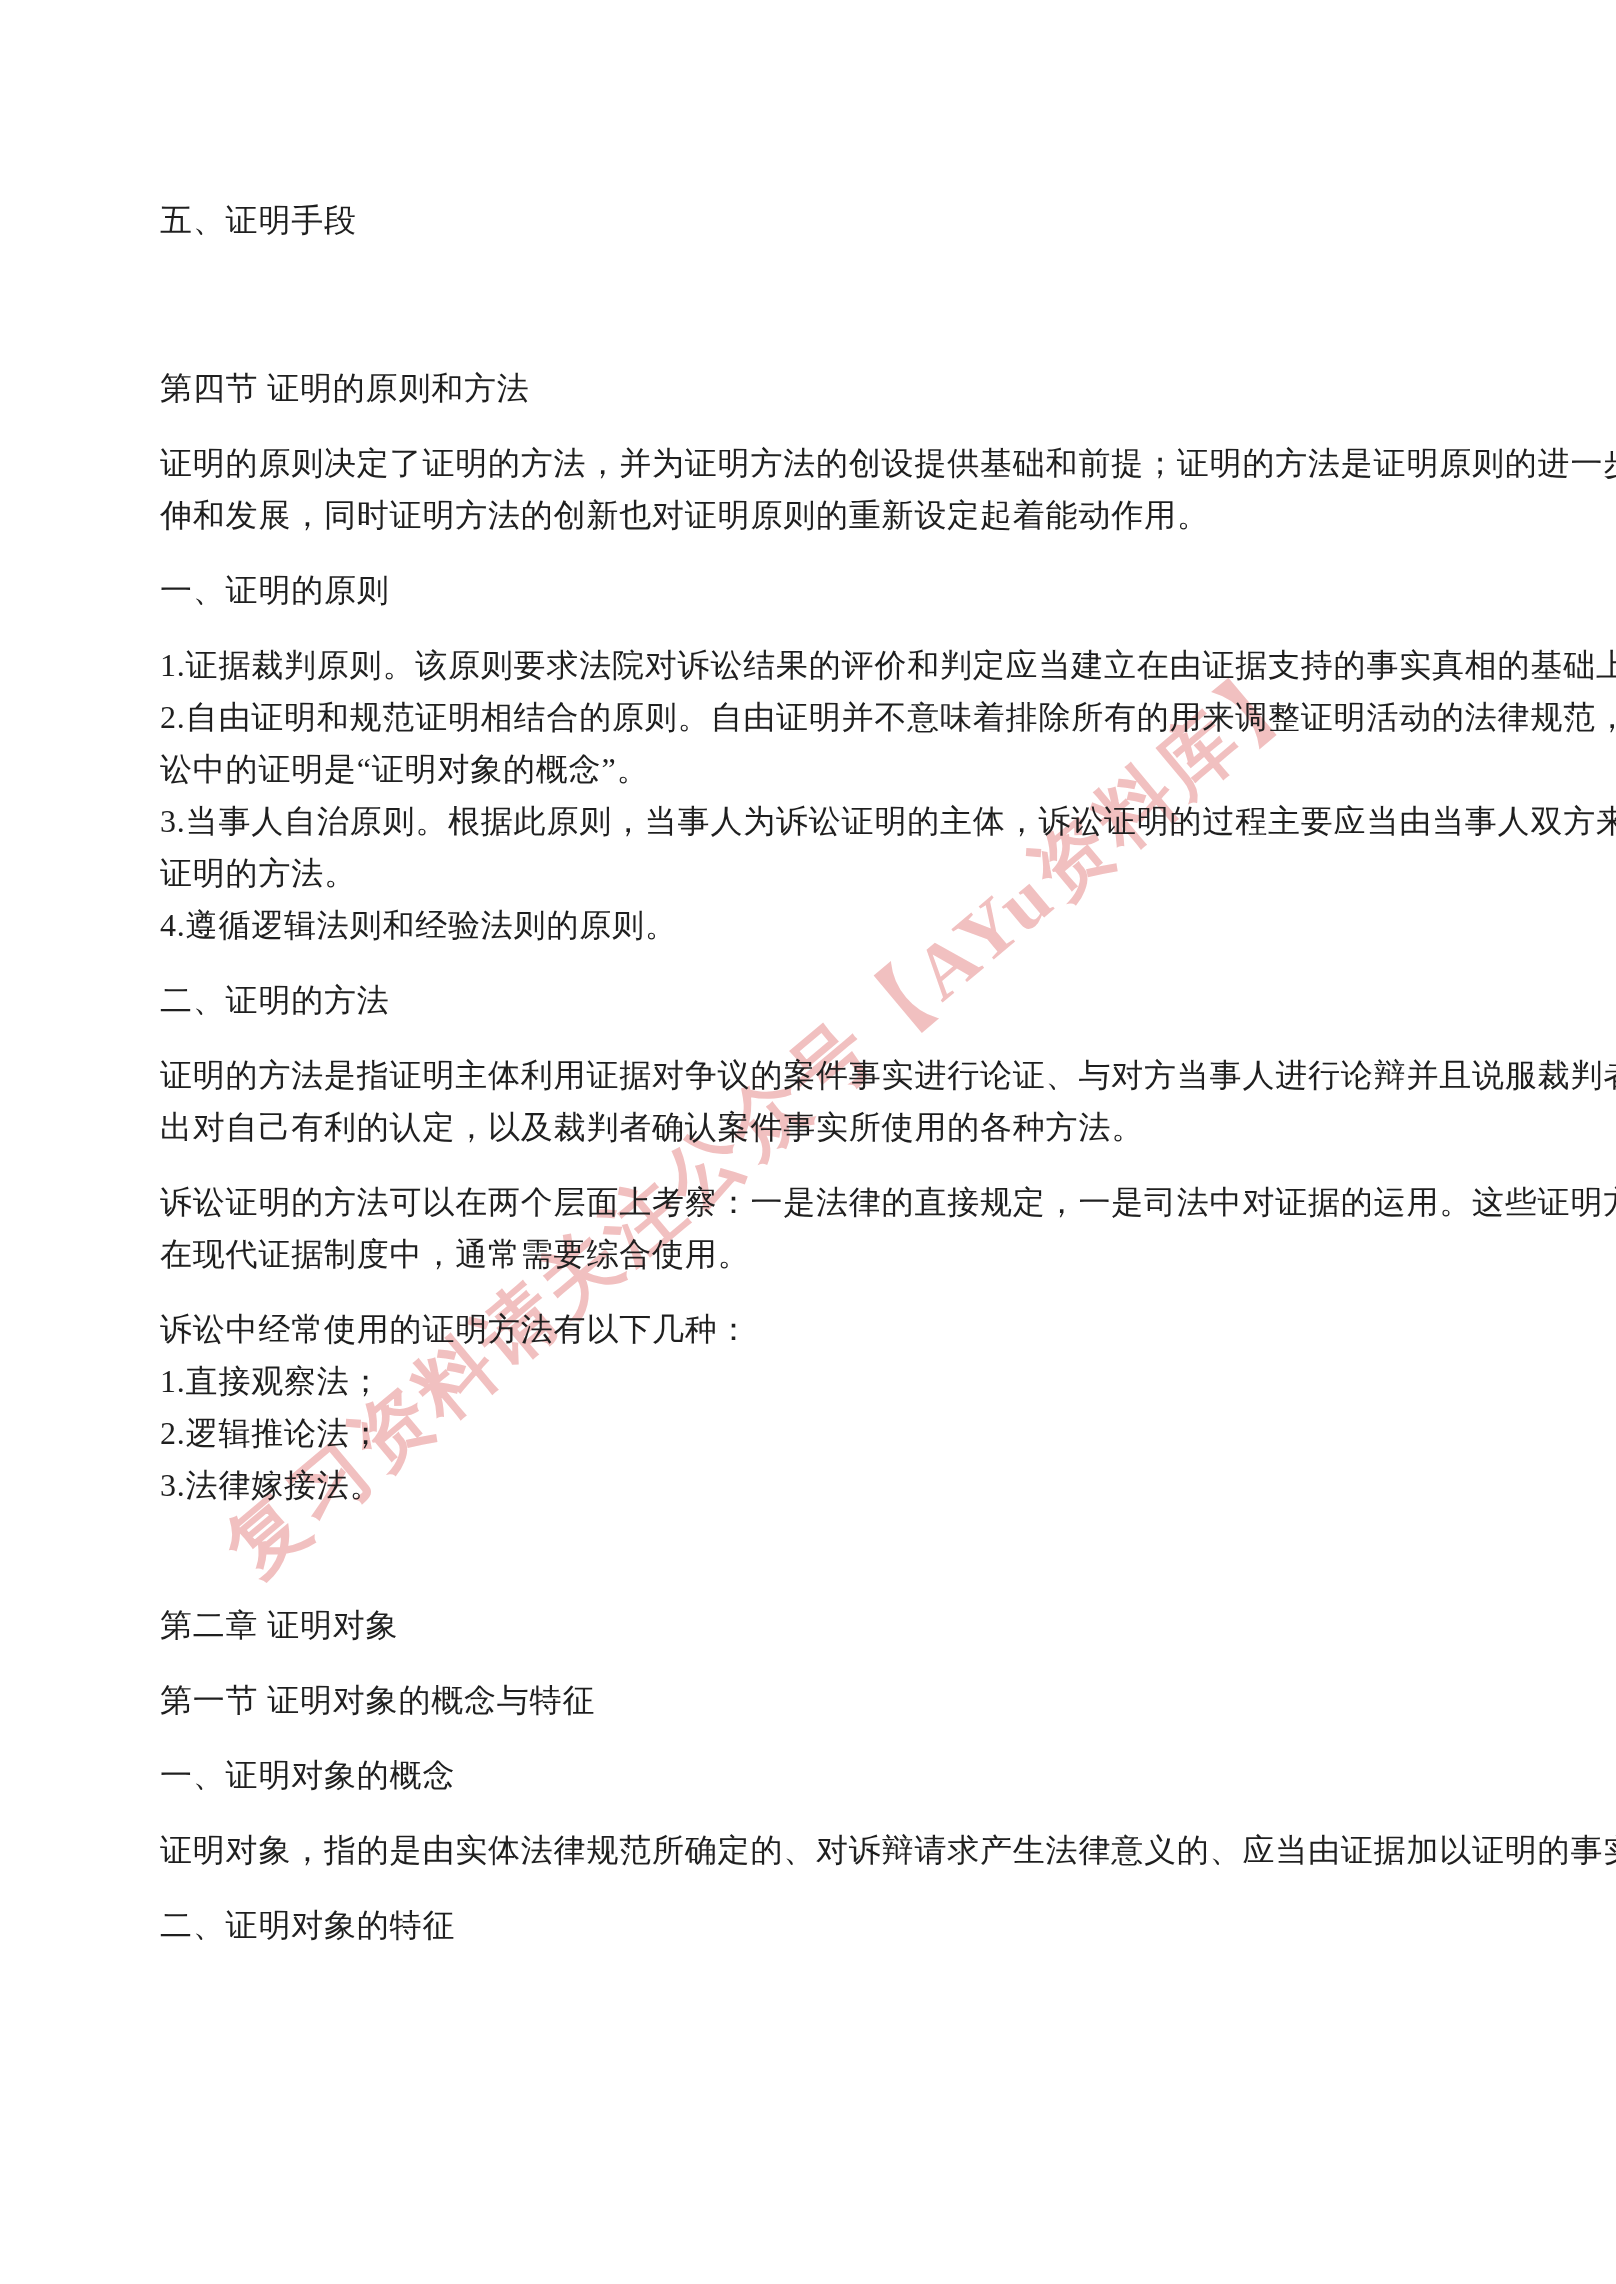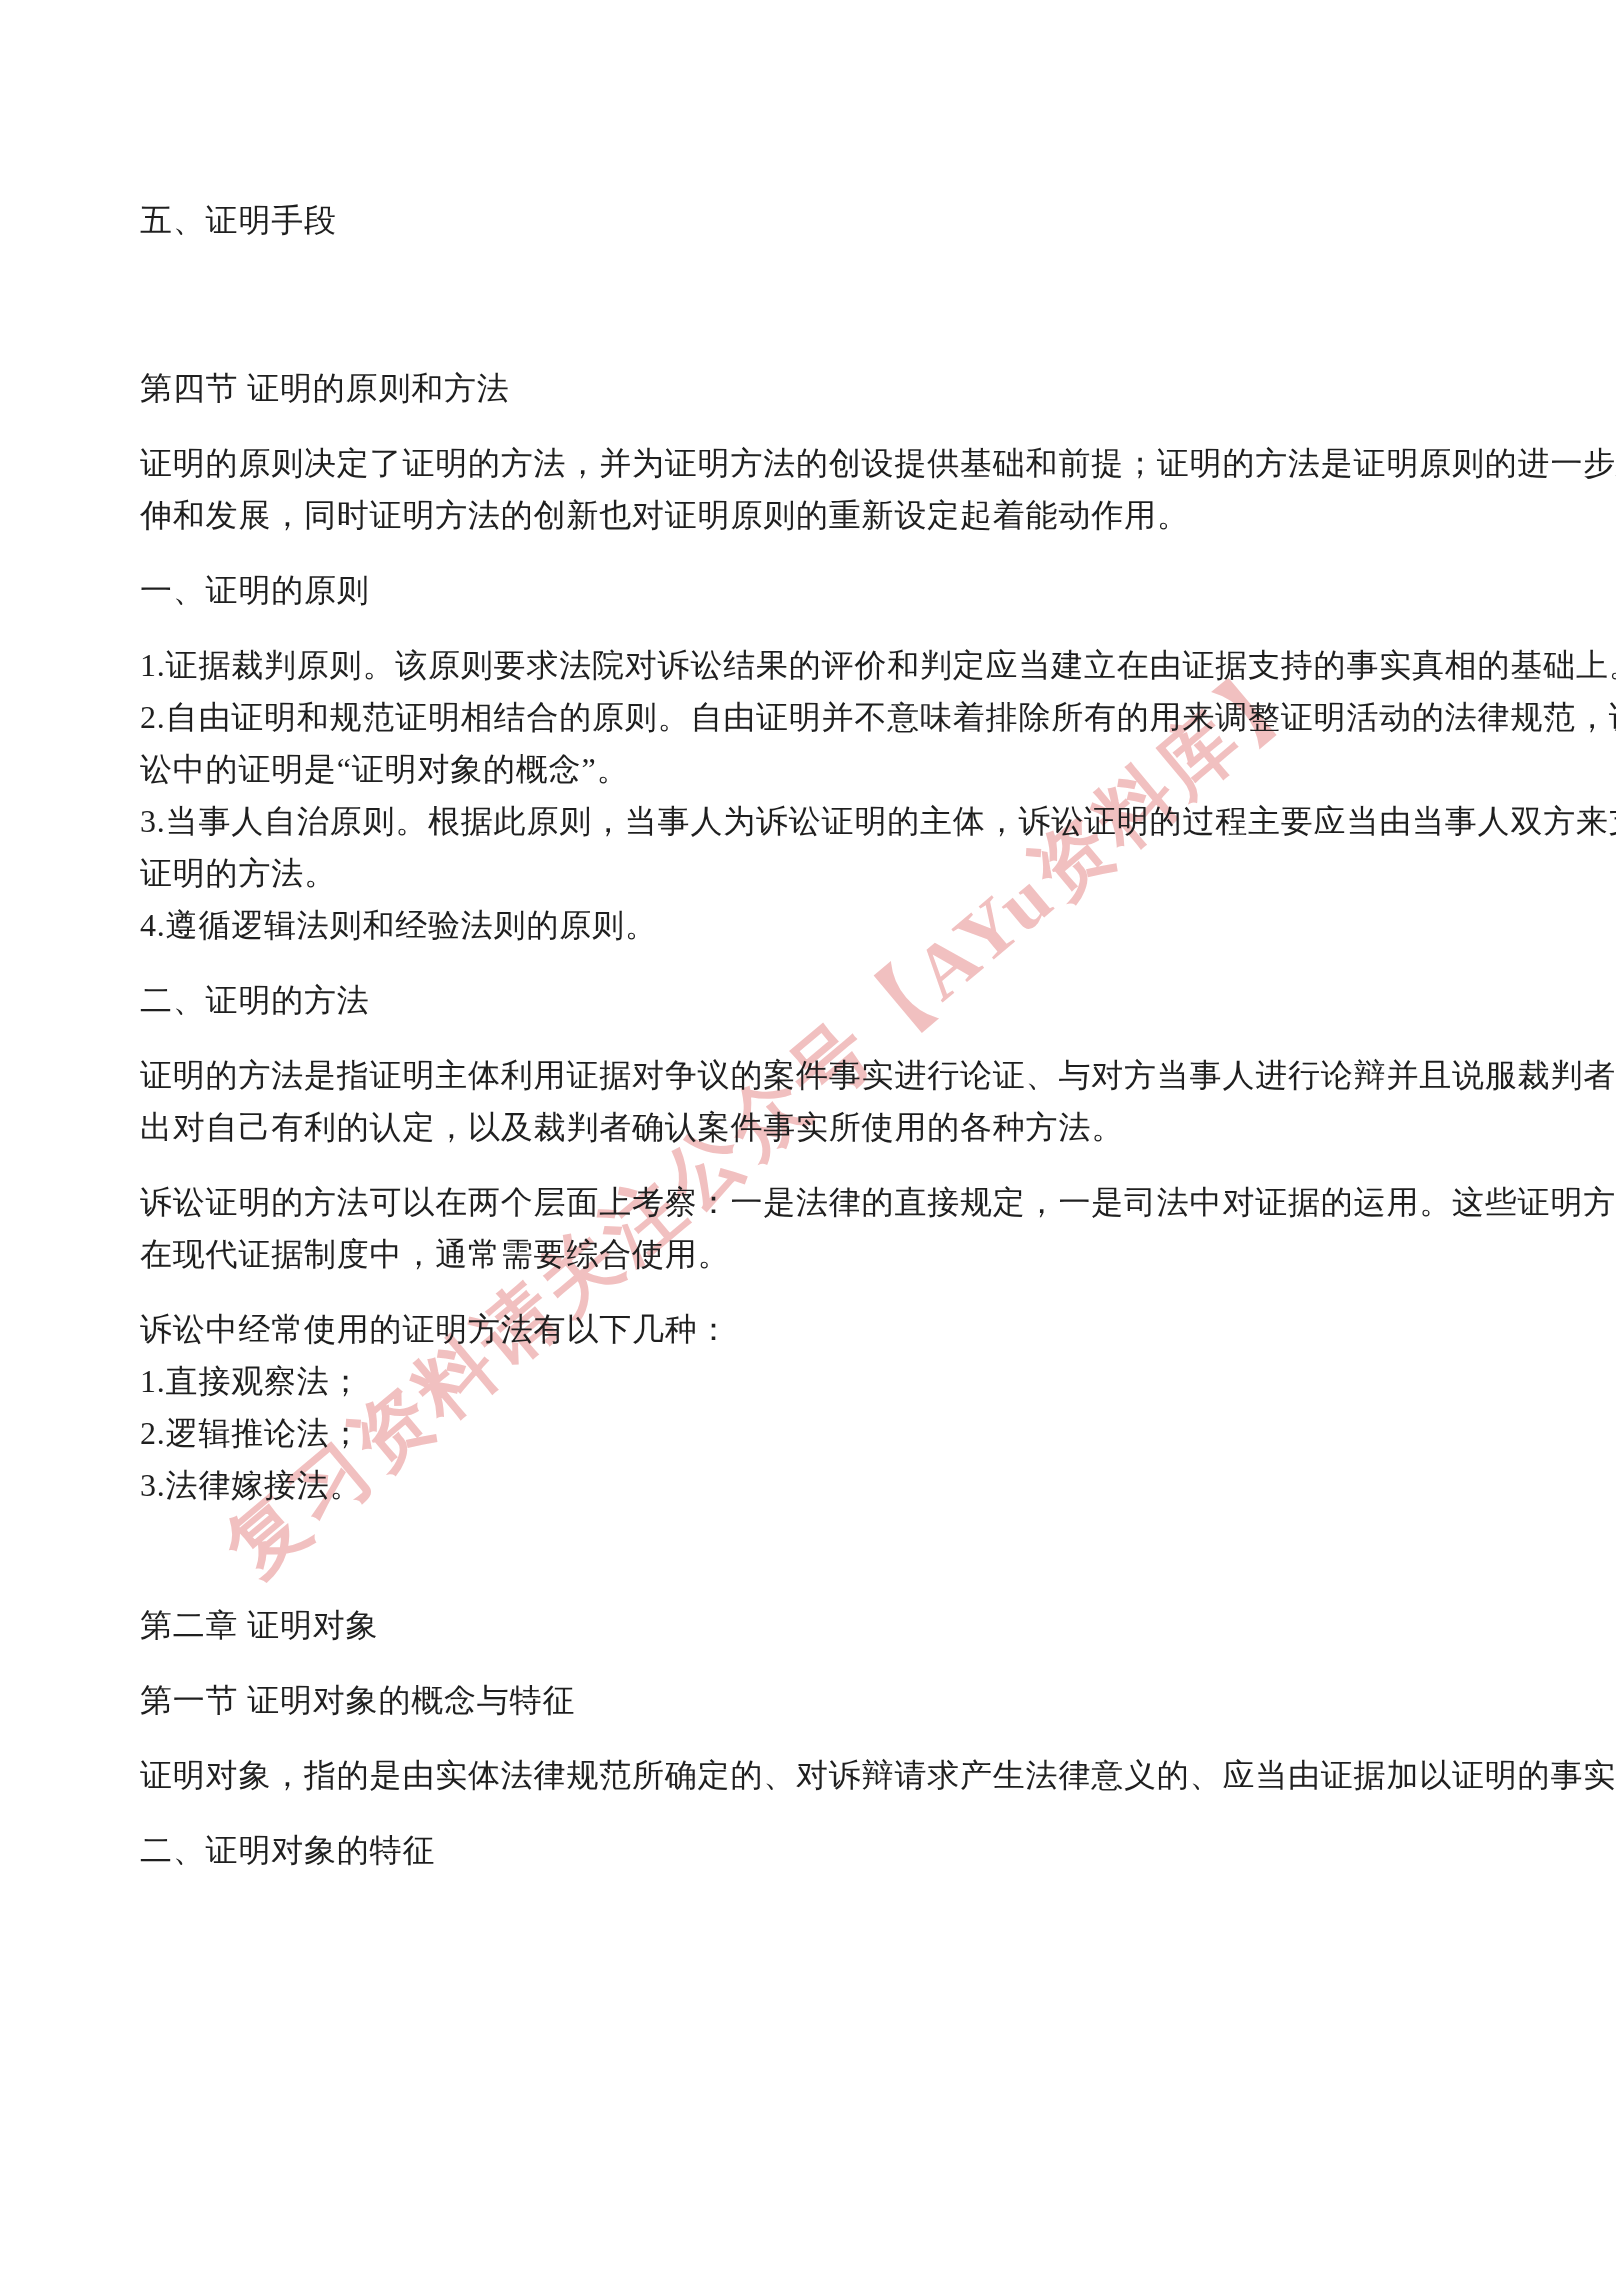--- a/index.html
+++ b/index.html
@@ -24,21 +24,21 @@
     font-size: 77px;
     letter-spacing: 4.6px;
     white-space: nowrap;
     font-weight: bold;
     z-index: 1;
     pointer-events: none;
   }
   
   .doc {
     position: absolute;
-    left: 140px;
+    left: 160px;
     top: 194px;
     width: 1371px;
     z-index: 2;
     color: #1f1f1f;
     font-size: 32px;
     line-height: 52px;
     letter-spacing: 0.8px;
   }
   .block { margin: 0; }
   .line { white-space: nowrap; }
@@ -91,19 +91,22 @@
       <div class="line">2.逻辑推论法；</div>
       <div class="line">3.法律嫁接法。</div>
     </div>
     <div class="block gap-large">
       <div class="line">第二章 证明对象</div>
     </div>
     <div class="block gap-normal">
       <div class="line">第一节 证明对象的概念与特征</div>
     </div>
     <div class="block gap-normal">
+      <div class="line">一、证明对象的概念</div>
+    </div>
+    <div class="block gap-normal">
       <div class="line">证明对象，指的是由实体法律规范所确定的、对诉辩请求产生法律意义的、应当由证据加以证明的事实。</div>
     </div>
     <div class="block gap-normal">
       <div class="line">二、证明对象的特征</div>
     </div>
   </div>
 
 
 </body></html>

